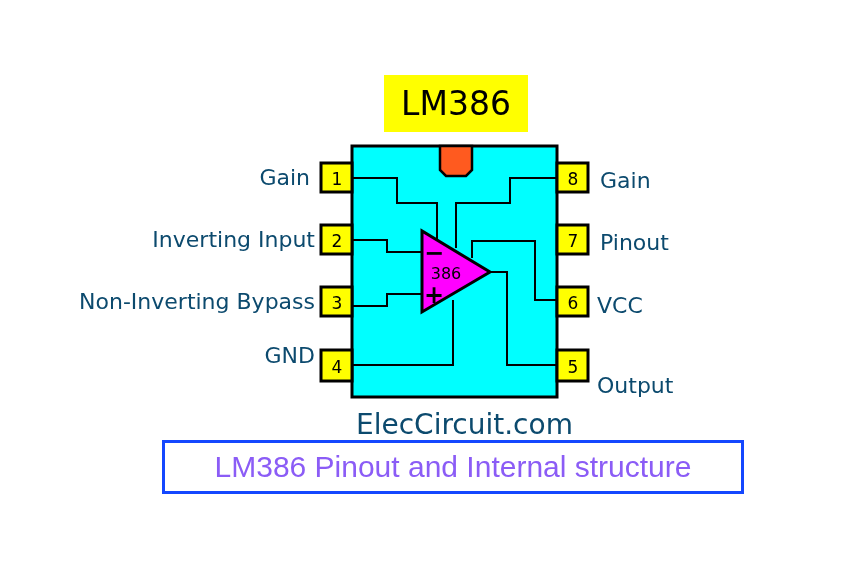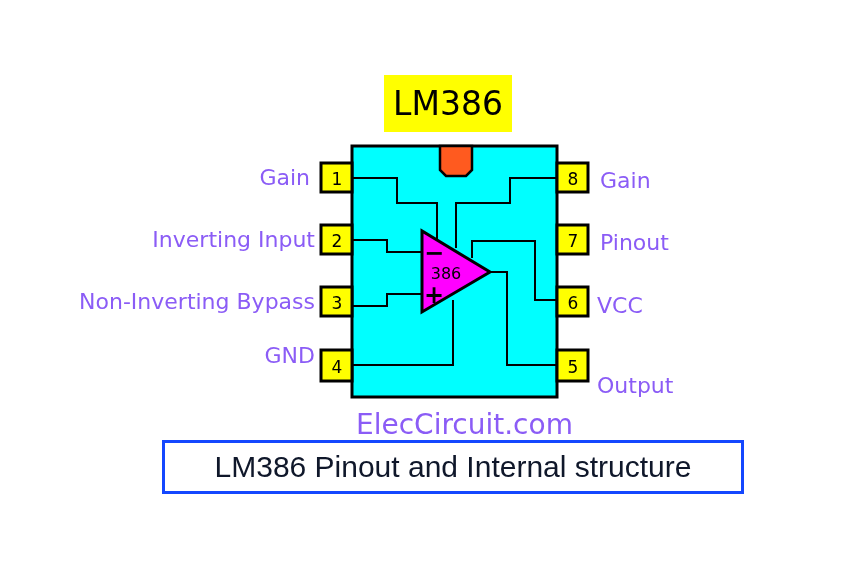--- a/index.html
+++ b/index.html
@@ -1,26 +1,26 @@
 <!DOCTYPE html>
 <html><head>
 <meta charset="utf-8">
 <style>
   html, body { margin: 0; padding: 0; background: #ffffff; }
   body { width: 863px; height: 569px; position: relative; overflow: hidden;
          font-family: "DejaVu Sans", sans-serif; }
-  .title-box { position: absolute; left: 384px; top: 75px; width: 128px; height: 57px;
+  .title-box { position: absolute; left: 384px; top: 75px; width: 144px; height: 57px;
                background: #ffff00; display: flex; align-items: center; justify-content: center;
                font-size: 33px; color: #000; }
   svg.chip { position: absolute; left: 0; top: 0; }
-  .pin-label { position: absolute; font-size: 22px; color: #8b5cf6; white-space: nowrap; line-height: 1; }
+  .pin-label { position: absolute; font-size: 22px; color: #0c4a6e; white-space: nowrap; line-height: 1; }
   .pin-label.left { text-align: right; }
   .caption-box { position: absolute; left: 162px; top: 440px; width: 576px; height: 48px;
                  border: 3px solid #1447ff; display: flex; align-items: center; justify-content: center;
-                 font-family: "Liberation Sans", sans-serif; font-size: 30px; color: #0f172a; background:#fff; }
+                 font-family: "Liberation Sans", sans-serif; font-size: 30px; color: #8b5cf6; background:#fff; }
 </style>
 </head>
 <body>
 
 <div class="title-box">LM386</div>
 
 <svg class="chip" width="863" height="569">
 
   <rect x="352" y="146" width="205" height="251" fill="#00ffff" stroke="#000" stroke-width="3"></rect>
 

